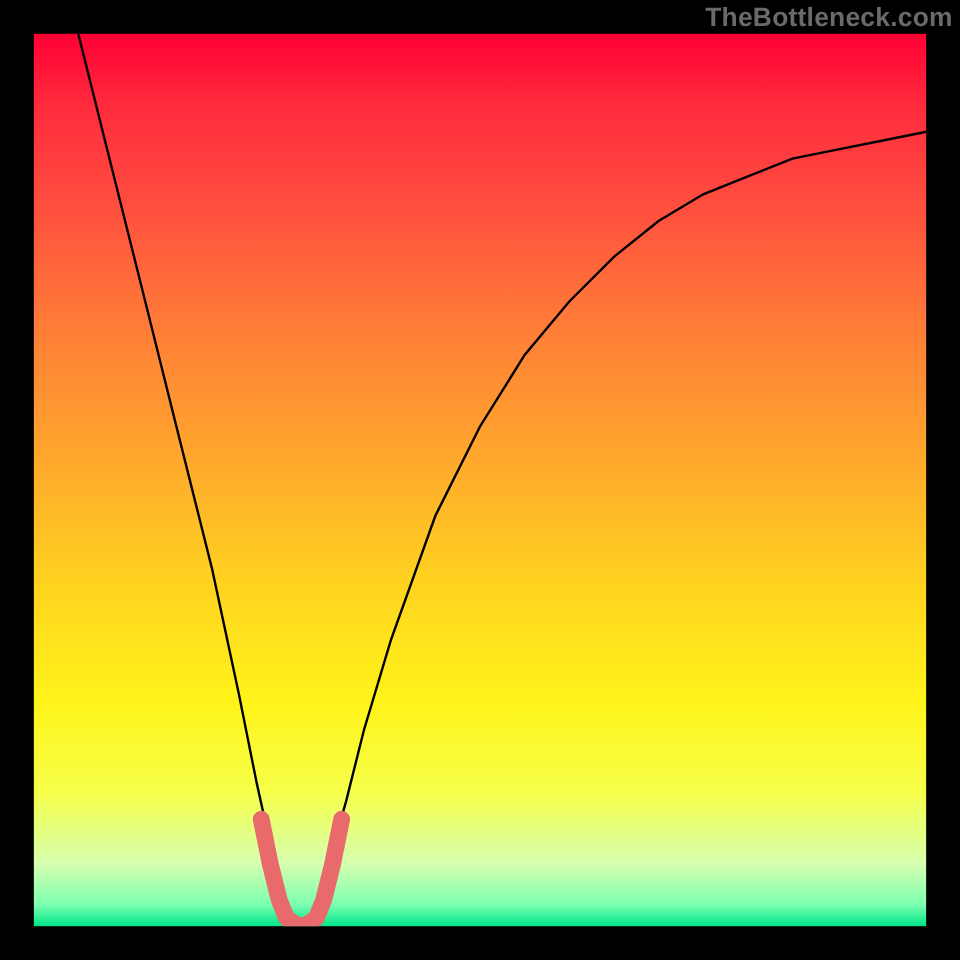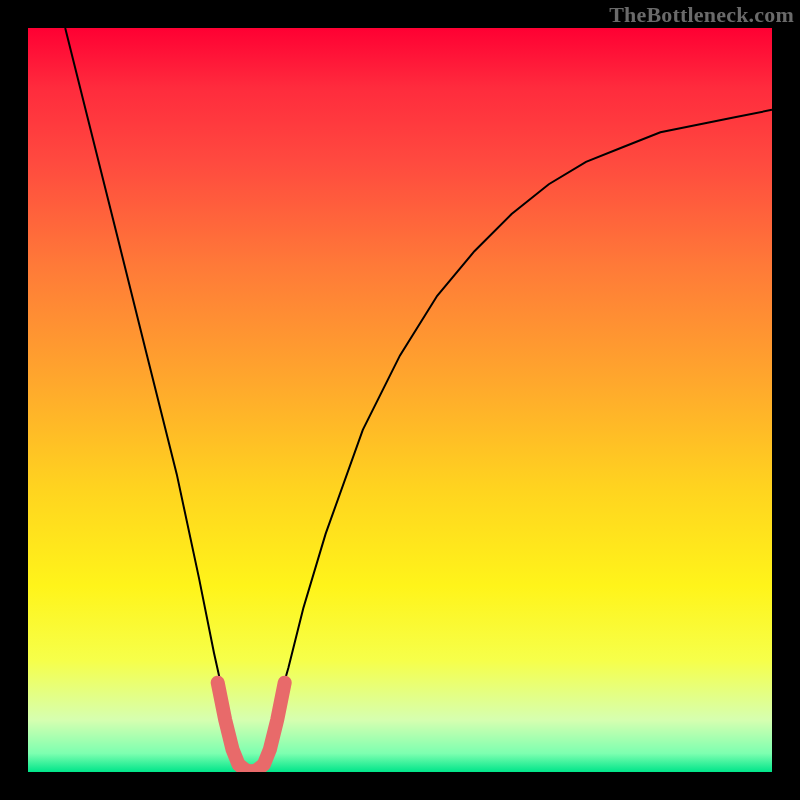--- a/index.html
+++ b/index.html
@@ -44,21 +44,21 @@
       #f6ff4a 85%,
       #d6ffb0 93%,
       #7dffb0 97.5%,
       #00e58a 100%
     );
   }
   .watermark {
     position: absolute;
     top: 2px;
     right: 6px;
-    font-family: Liberation Serif, serif;
+    font-family: Liberation Sans, sans-serif;
     font-size: 22px;
     font-weight: 600;
     color: #6a6a6a;
     letter-spacing: 0.2px;
     user-select: none;
   }
   svg.curve {
     position: absolute;
     left: 0;
     top: 0;

